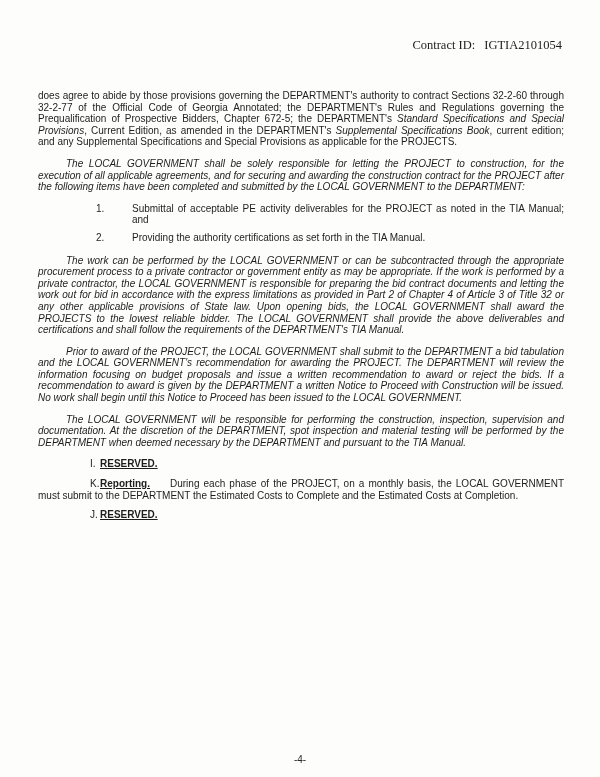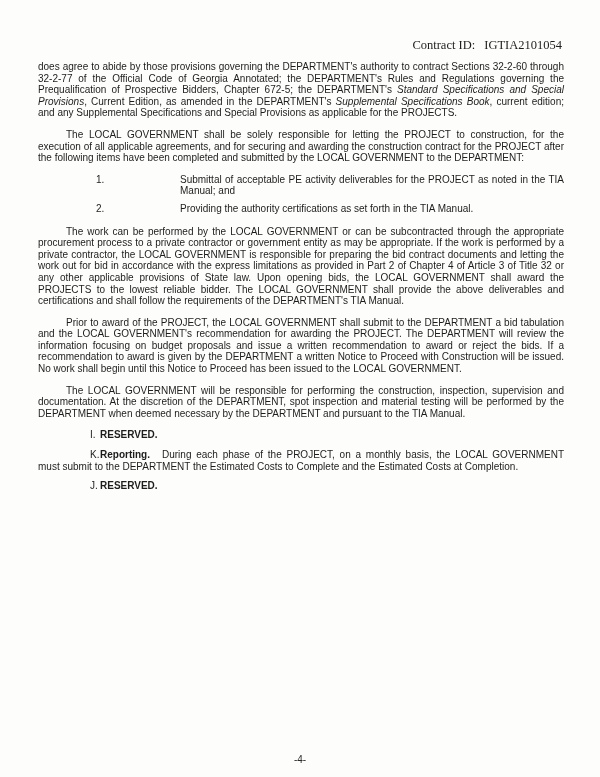--- a/index.html
+++ b/index.html
@@ -15,45 +15,46 @@
     font-size: 10px;
     line-height: 11.6px;
     padding: 38px 36px 0 38px;
     overflow: hidden;
   }
   .doc-header {
     text-align: right;
     font-family: "Liberation Serif", serif;
     font-size: 12.5px;
     line-height: 15px;
-    margin-bottom: 8px;
+    margin-bottom: 37px;
     padding-right: 2px;
   }
   .doc-header .cid-label { margin-right: 9px; }
   p.para {
     text-align: justify;
     margin-bottom: 10px;
   }
-  p.indent { text-indent: 28px; }
+  p.indent { text-indent: 28px; font-style: italic; }
   .numbered {
     display: flex;
     margin: 0 0 6px 58px;
   }
   .numbered .num { flex: 0 0 36px; width: 36px; }
-  .numbered .ntext { flex: 1; text-align: justify; margin-left: 48px; }
+  .numbered .ntext { flex: 1; text-align: justify; }
   .numbered.last { margin-bottom: 11px; }
   .lettered {
     text-align: justify;
     text-indent: 26px;
     margin-bottom: 8px;
   }
   .lettered .letter { display: inline-block; width: 36px; }
   .lettered .ltitle {
     font-weight: bold;
-    margin-right: 12px;
+    text-decoration: underline;
+    margin-right: 20px;
   }
   .lettered.first { margin-top: 3px; }
   .page-footer {
     position: absolute;
     bottom: 11px;
     left: 0;
     right: 0;
     text-align: center;
     font-size: 10px;
     color: #2a2a2a;

